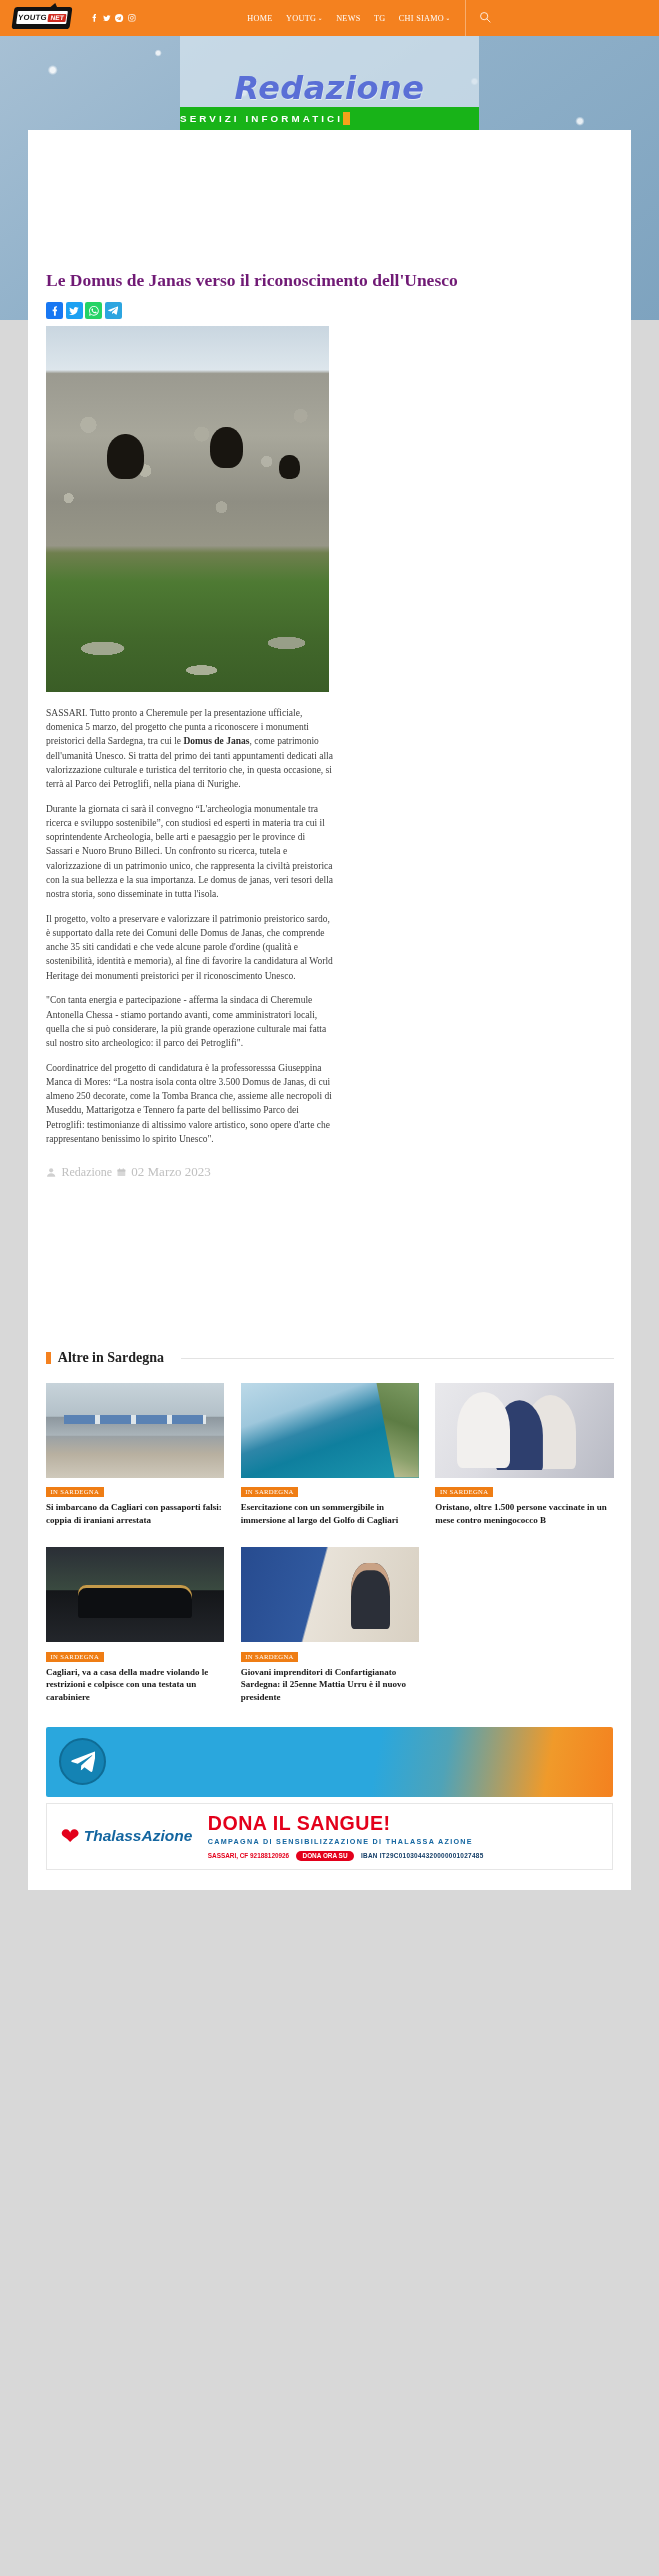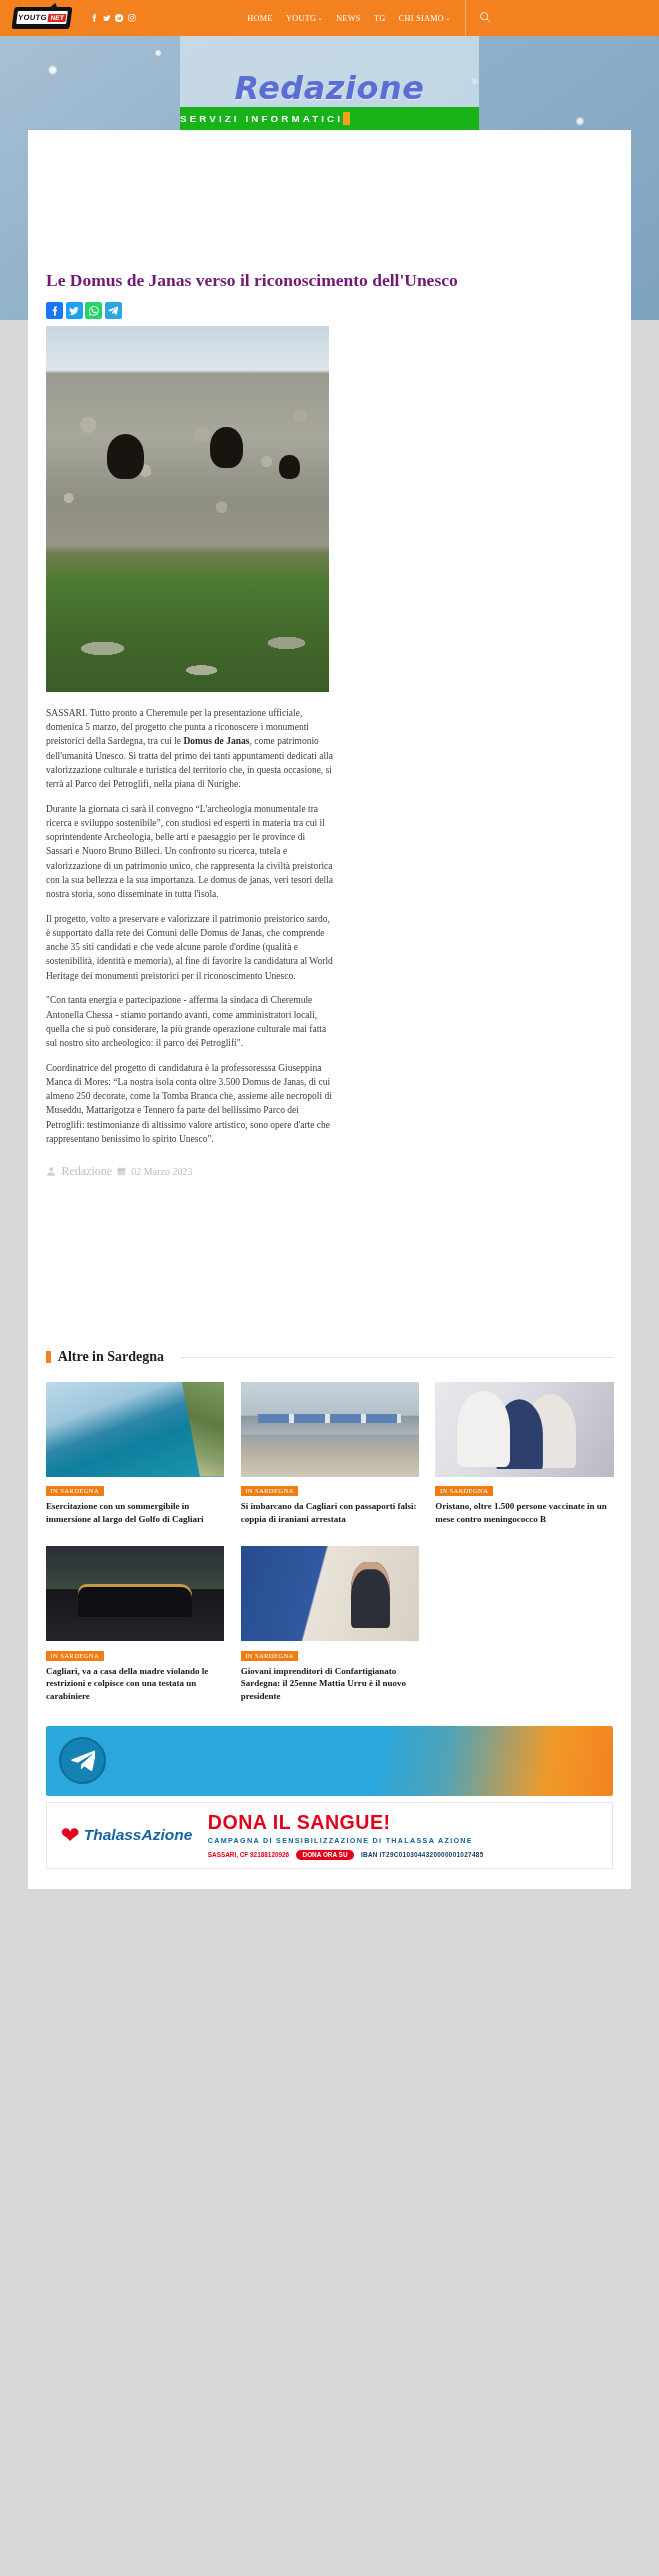--- a/index.html
+++ b/index.html
@@ -136,21 +136,21 @@
   }
 
   .article-body { width:287px; margin-top:13.4px; }
   .article-body p {
     font-size:9.5px; line-height:1.5; color:#3d3d3d; margin-bottom:10.3px;
   }
   .article-body b { color:#2b2b2b;margin-top:42px; }
 
   .author-row { display:flex; align-items:center; gap:5.2px; margin-top:18px; color:#bdbdbd; }
   .author-name { font-size:12px; color:#c0c0c0; }
-  .author-date { font-size:10px; color:#c0c0c0; margin-left:5.2px; }
+  .author-date { font-size:13px; color:#c0c0c0; margin-left:5.2px; }
   .mini-ic { display:flex; align-items:center; }
 
   
   .sec-gap { height:170px; }
   .section-head { display:flex; align-items:center; gap:7.2px; }
   .section-mark { width:4.6px; height:12.4px; background:#f4811f; }
   .section-title { font-size:14px; color:#222; white-space:nowrap;font-weight:bold; }
   .section-line { flex:1; height:0.5px; background:#e3e3e3; margin-left:9.3px; }
 
   
@@ -356,28 +356,28 @@
     <div class="sec-gap"></div>
 
     <div class="section-head">
       <span class="section-mark"></span>
       <span class="section-title">Altre in Sardegna</span>
       <span class="section-line"></span>
     </div>
 
     <div class="cards">
       <div class="news-card">
+        <div class="card-img ph-airport"></div>
+        <span class="card-badge">IN SARDEGNA</span>
+        <div class="card-title">Si imbarcano da Cagliari con passaporti falsi: coppia di iraniani arrestata</div>
+      </div>
+      <div class="news-card">
         <div class="card-img ph-sea"></div>
         <span class="card-badge">IN SARDEGNA</span>
         <div class="card-title">Esercitazione con un sommergibile in immersione al largo del Golfo di Cagliari</div>
-      </div>
-      <div class="news-card">
-        <div class="card-img ph-airport"></div>
-        <span class="card-badge">IN SARDEGNA</span>
-        <div class="card-title">Si imbarcano da Cagliari con passaporti falsi: coppia di iraniani arrestata</div>
       </div>
       <div class="news-card">
         <div class="card-img ph-oristano"></div>
         <span class="card-badge">IN SARDEGNA</span>
         <div class="card-title">Oristano, oltre 1.500 persone vaccinate in un mese contro meningococco B</div>
       </div>
       <div class="news-card">
         <div class="card-img ph-nightcar"></div>
         <span class="card-badge">IN SARDEGNA</span>
         <div class="card-title">Cagliari, va a casa della madre violando le restrizioni e colpisce con una testata un carabiniere</div>

